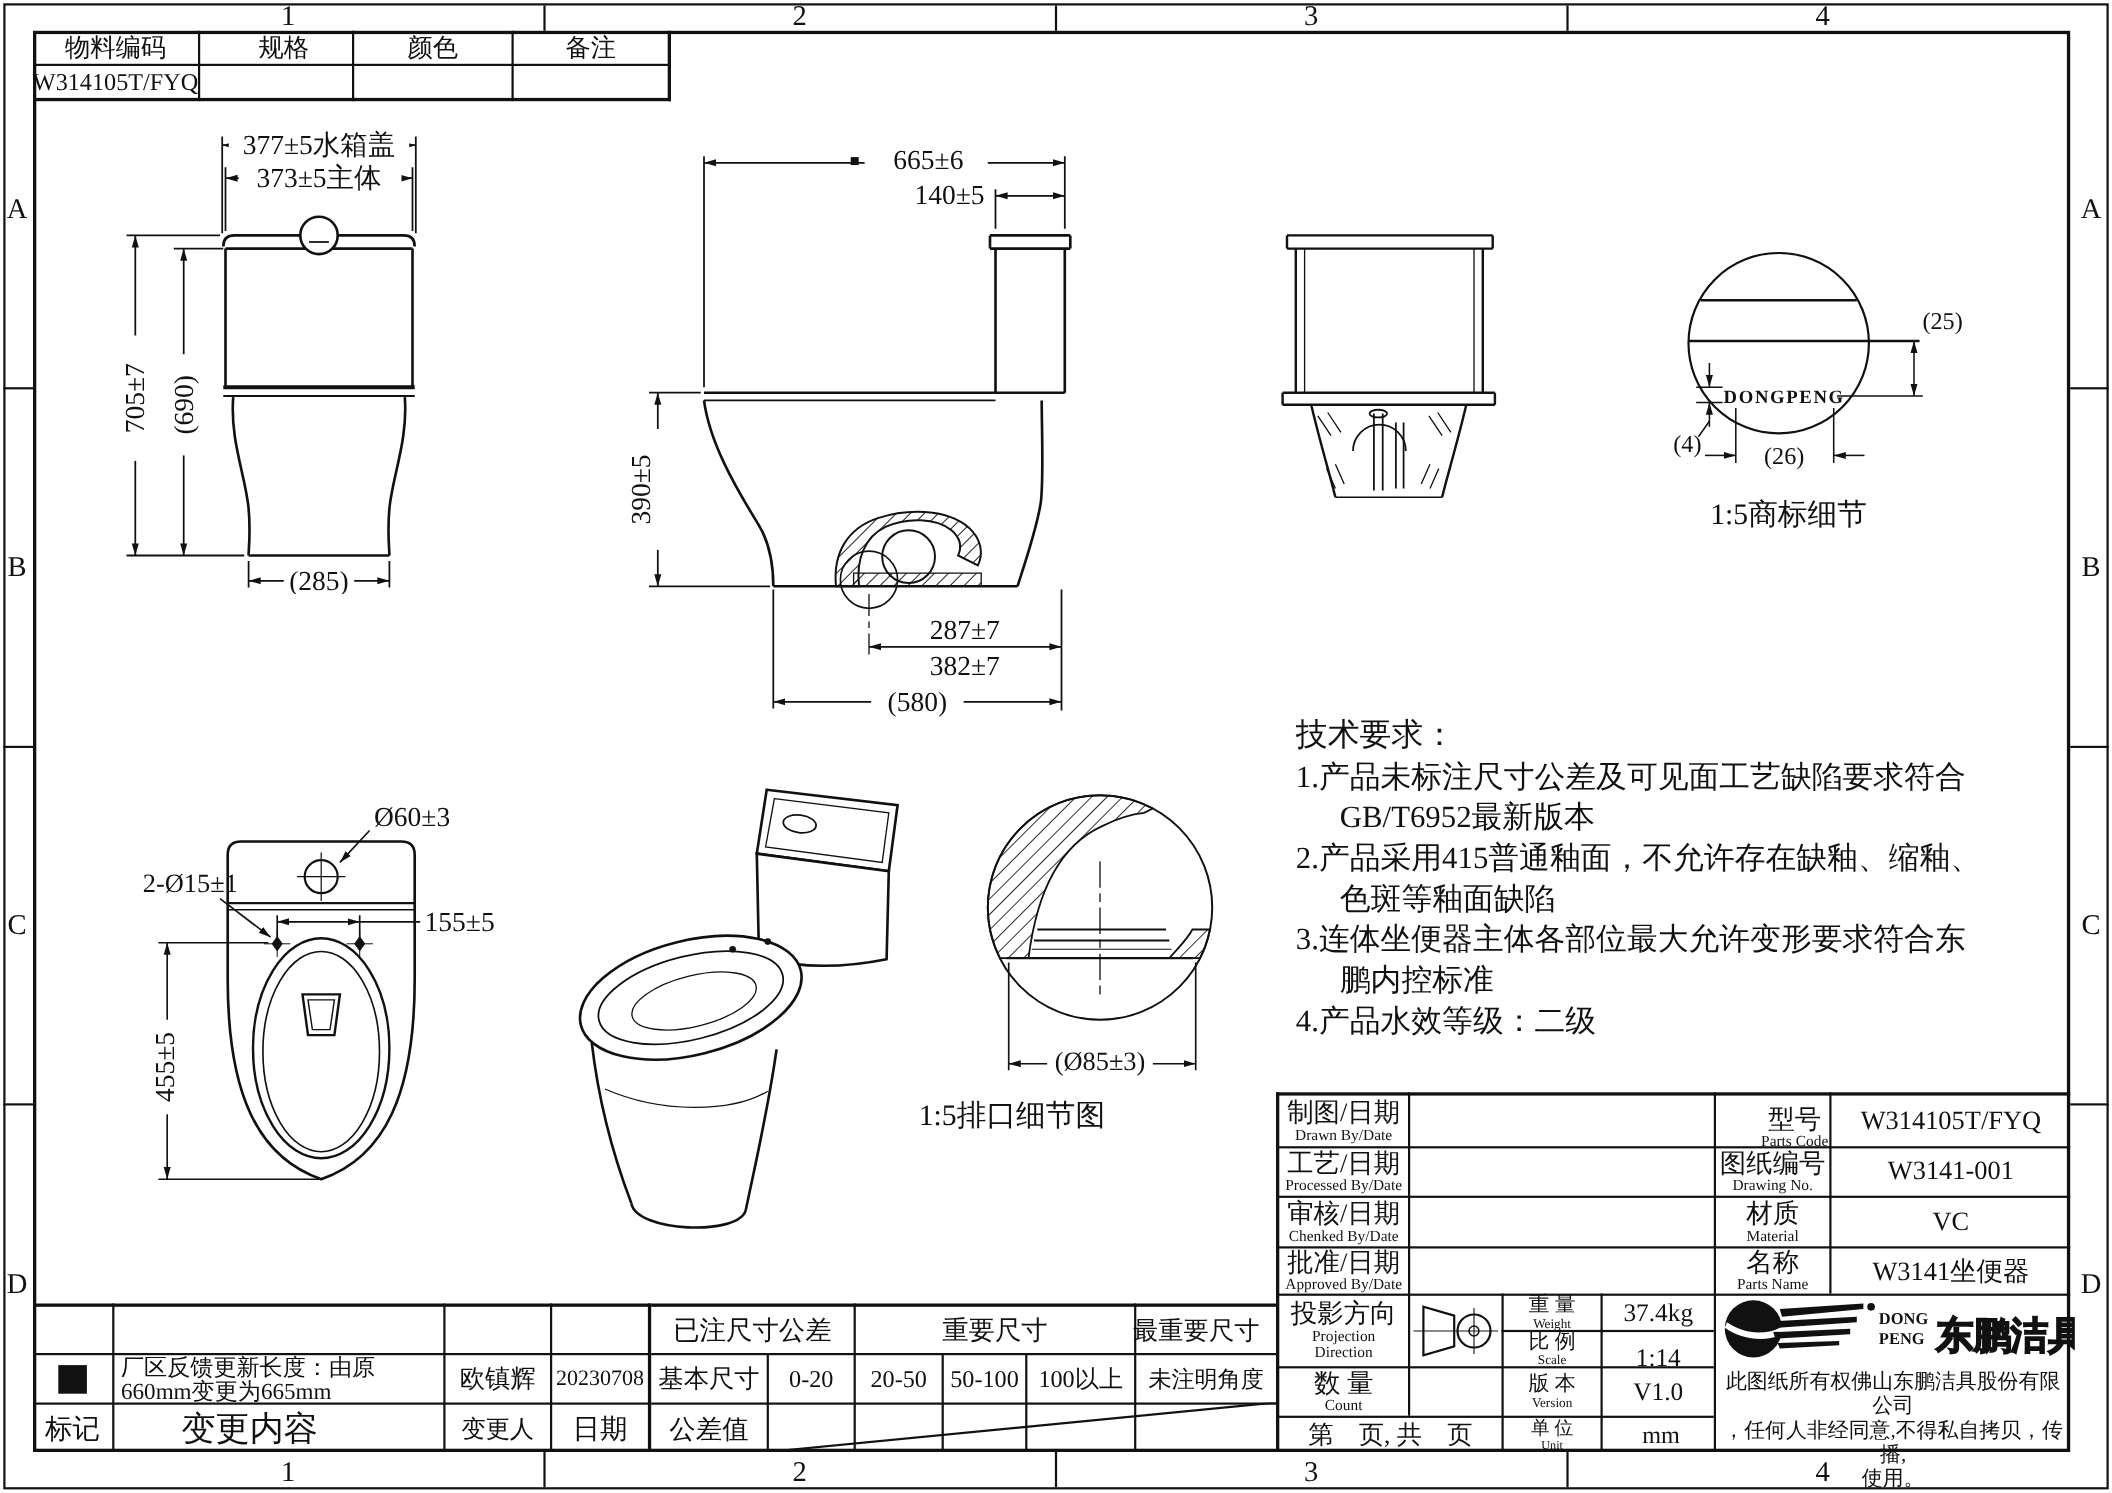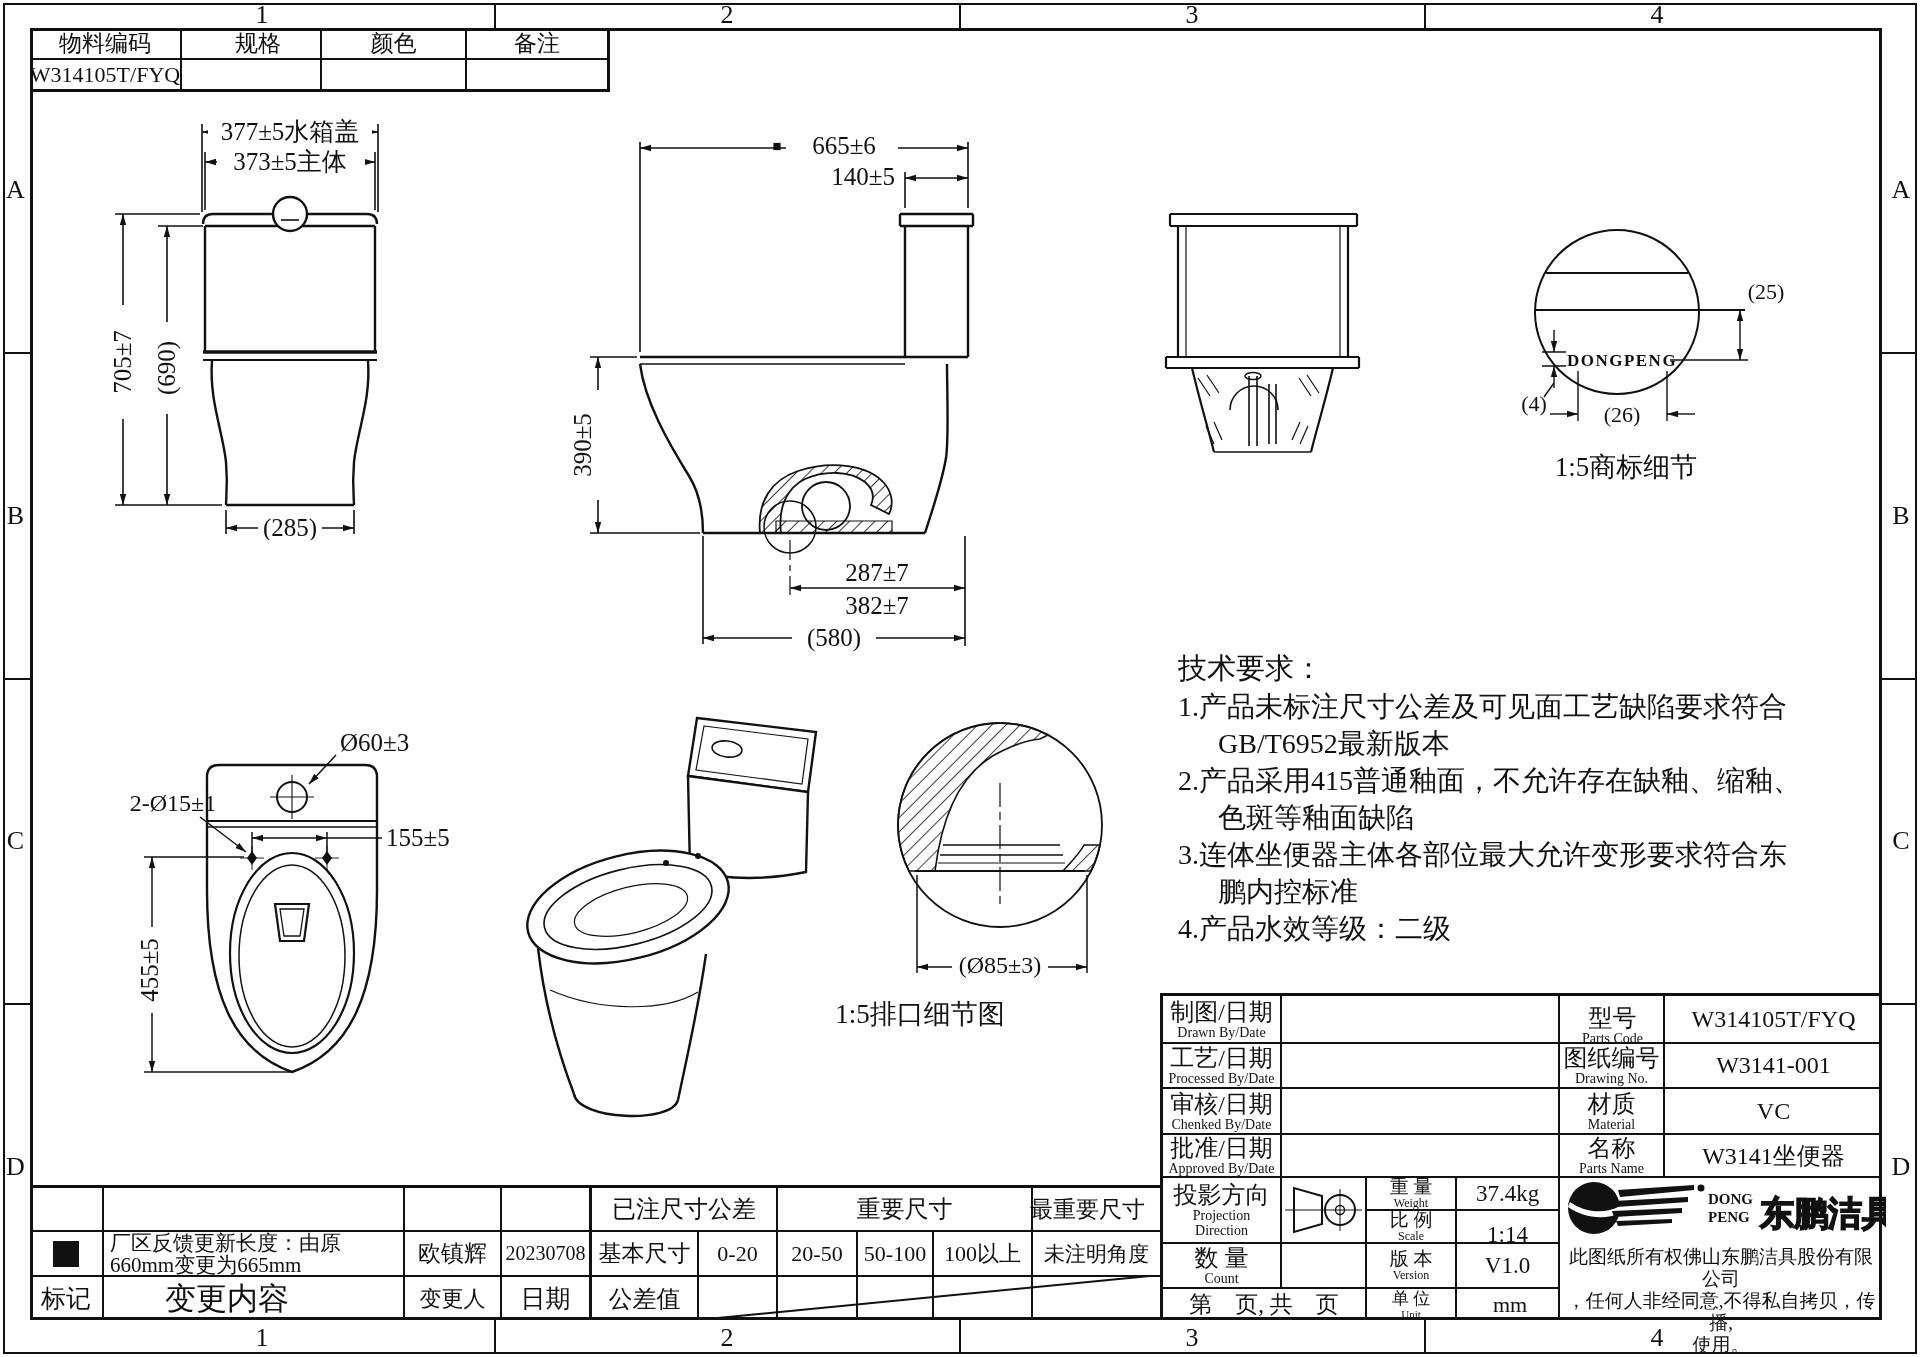--- a/index.html
+++ b/index.html
@@ -338,21 +338,21 @@
   <div class="line" style="left:120px;top:0;width:2px;height:294px"></div>
   <div class="line" style="left:205px;top:183px;width:2px;height:144px"></div>
   <div class="line" style="left:295px;top:183px;width:2px;height:144px"></div>
   <div class="line" style="left:398px;top:0;width:2px;height:327px"></div>
   <div class="line" style="left:503px;top:0;width:2px;height:183px"></div>
 
   <div class="c2" style="left:3px;top:3px;width:117px;height:46px">
     <div class="cn24">制图/日期</div>
     <div class="en14">Drawn By/Date</div>
   </div>
-  <div class="c2" style="left:401px;top:3px;width:103px;height:58px">
+  <div class="c2" style="left:420px;top:3px;width:103px;height:58px">
     <div class="cn24">型号</div>
     <div class="en14">Parts Code</div>
   </div>
   <div class="c v24" style="left:505px;top:3px;width:217px;height:46px">W314105T/FYQ</div>
 
   <div class="c2" style="left:3px;top:51px;width:117px;height:43px">
     <div class="cn24">工艺/日期</div>
     <div class="en14">Processed By/Date</div>
   </div>
   <div class="c2" style="left:400px;top:51px;width:103px;height:43px">

